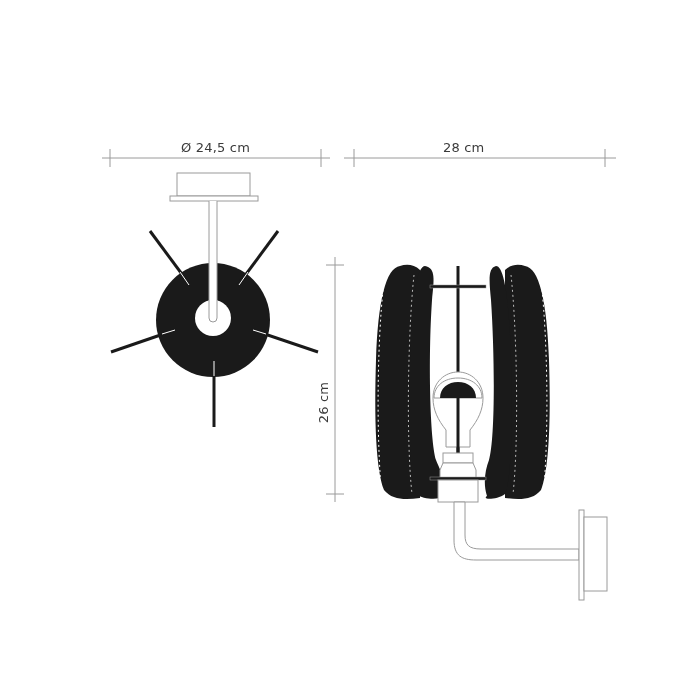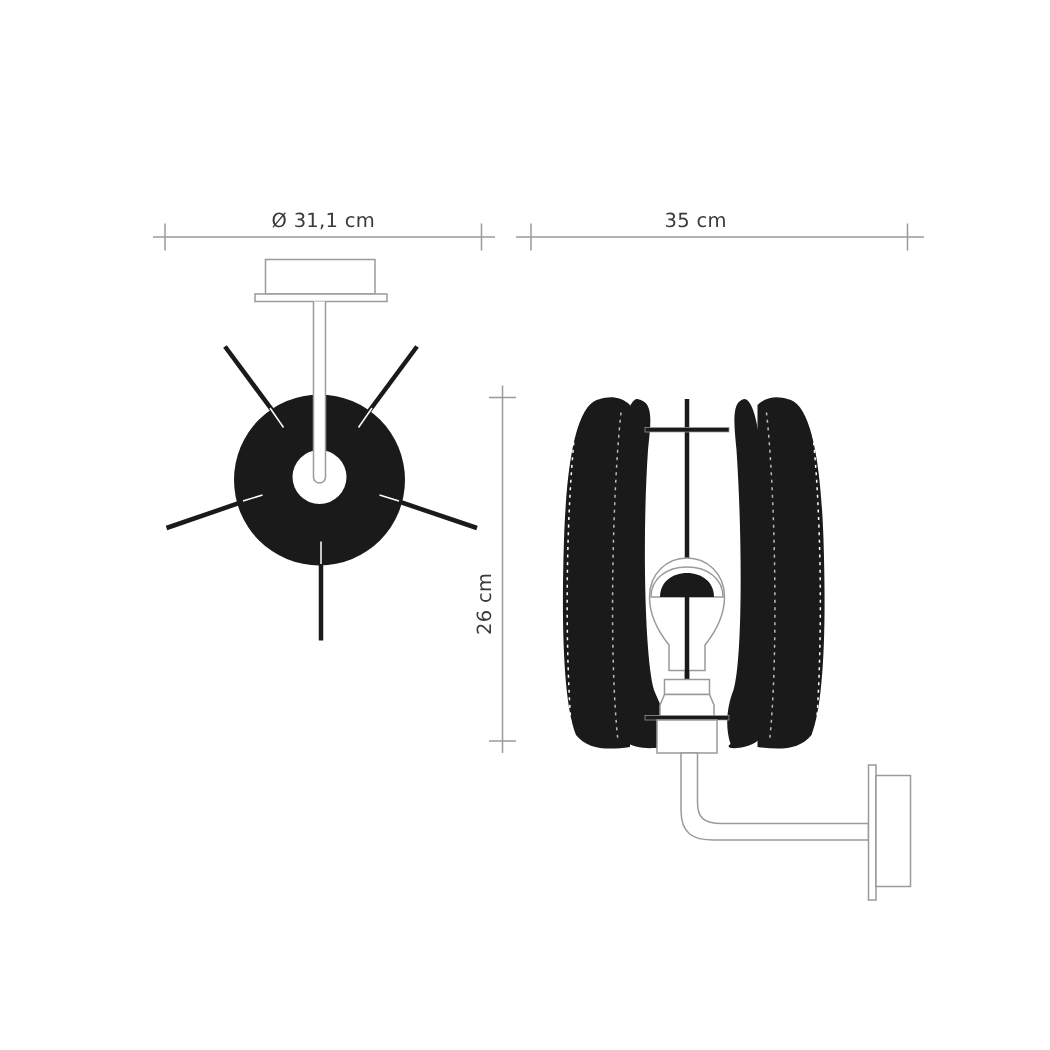--- a/index.html
+++ b/index.html
@@ -90,15 +90,15 @@
     <rect x="430" y="477" width="56" height="3" fill="#1a1a1a" stroke="#9a9a9a" stroke-width="0.5"></rect>
     <rect x="438" y="480" width="40" height="22" fill="#fff" stroke="#9a9a9a" stroke-width="1"></rect>
 
     <path d="M454,502 L454,540 C454,556 462,560 476,560 L579,560 L579,549 L481,549 C469,549 465,545 465,535 L465,502 Z" fill="#fff" stroke="#9a9a9a" stroke-width="1"></path>
 
     <rect x="579" y="510" width="5" height="90" fill="#fff" stroke="#9a9a9a" stroke-width="1"></rect>
     <rect x="584" y="517" width="23" height="74" fill="#fff" stroke="#9a9a9a" stroke-width="1"></rect>
   </g>
 </svg>
 
-<div id="lbl-diam" class="dim-label">Ø 31,1 cm</div>
-<div id="lbl-width" class="dim-label">35 cm</div>
+<div id="lbl-diam" class="dim-label">Ø 24,5 cm</div>
+<div id="lbl-width" class="dim-label">28 cm</div>
 <div id="lbl-height" class="dim-label">26 cm</div>
 
 </body></html>

